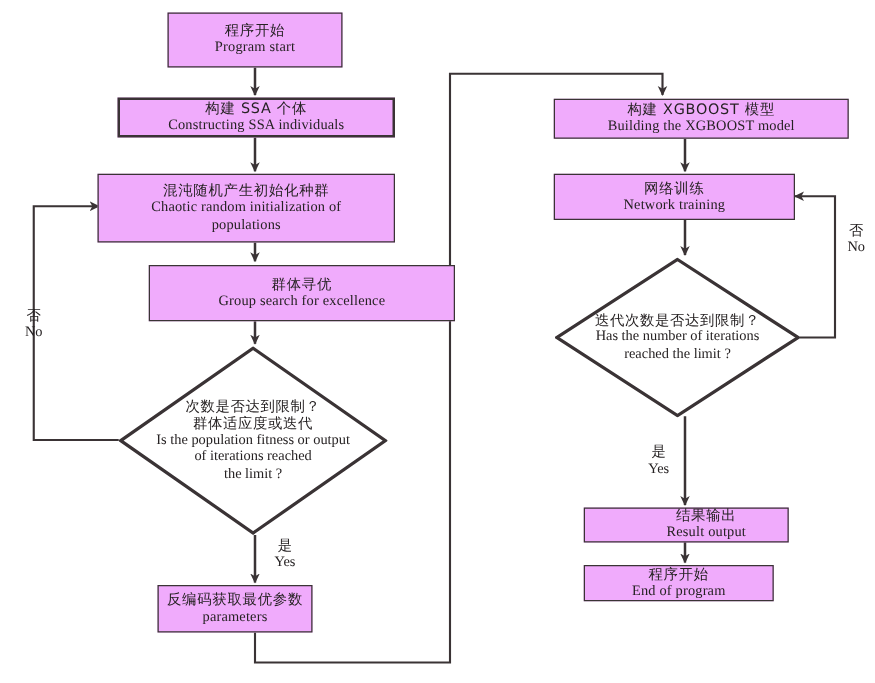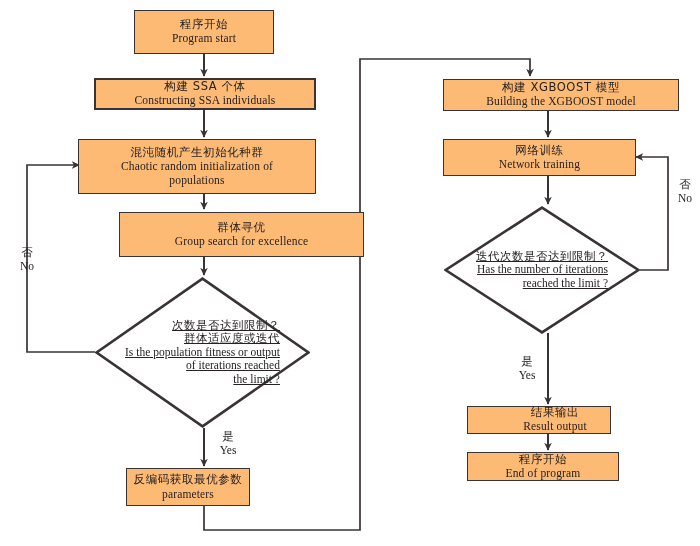--- a/index.html
+++ b/index.html
@@ -18,46 +18,45 @@
     display:flex;
     flex-direction:column;
     align-items:center;
     justify-content:center;
     text-align:center;
     color:#262223;
     line-height:1.18;
   }
   .node.box{
     border:1.6px solid #3a3335;
-    background:#fdba74;
+    background:#f0abfc;
   }
   .node .cn{
     font-family:"DejaVu Sans", sans-serif;
     font-size:11.5px;
     letter-spacing:.6px;
     white-space:nowrap;
   }
   .node .en{
     font-family:"Liberation Serif", serif;
     font-size:11.5px;
     letter-spacing:.15px;
   }
   .node .en.two{line-height:1.22;}
 
   .diamond{
     position:absolute;
     display:flex;
     flex-direction:column;
     align-items:center;
     justify-content:center;
-    text-align:right;
+    text-align:center;
     color:#262223;
     line-height:1.18;
     z-index:2;
-    text-decoration:underline;
   }
   .diamond .dshape{
     position:absolute;left:0;top:0;width:100%;height:100%;
   }
   .diamond .dtext{position:relative;z-index:3;}
   .diamond .cn{
     font-family:"DejaVu Sans", sans-serif;
     font-size:11.5px;letter-spacing:.5px;white-space:nowrap;
   }
   .diamond .en{
@@ -175,21 +174,21 @@
     <svg class="dshape" viewBox="0 0 196 128" preserveAspectRatio="none">
       <polygon points="98,1.6 194.4,64 98,126.4 1.6,64" fill="#ffffff" stroke="#3a3335" stroke-width="2.6"></polygon>
     </svg>
     <div class="dtext">
       <div class="cn">迭代次数是否达到限制？</div>
       <div class="en">Has the number of iterations</div>
       <div class="en">reached the limit ?</div>
     </div>
   </div>
 
-  <div class="node box" style="left:467px;top:406px;width:144px;height:28px;padding-left:32px;">
+  <div class="node box" style="left:467px;top:406px;width:164px;height:28px;padding-left:32px;">
     <span class="cn">结果输出</span>
     <span class="en">Result output</span>
   </div>
 
   <div class="node box" style="left:467px;top:452px;width:152px;height:29px;">
     <span class="cn">程序开始</span>
     <span class="en">End of program</span>
   </div>
 
   <div class="lbl" style="left:8px;top:246px;width:38px;">

